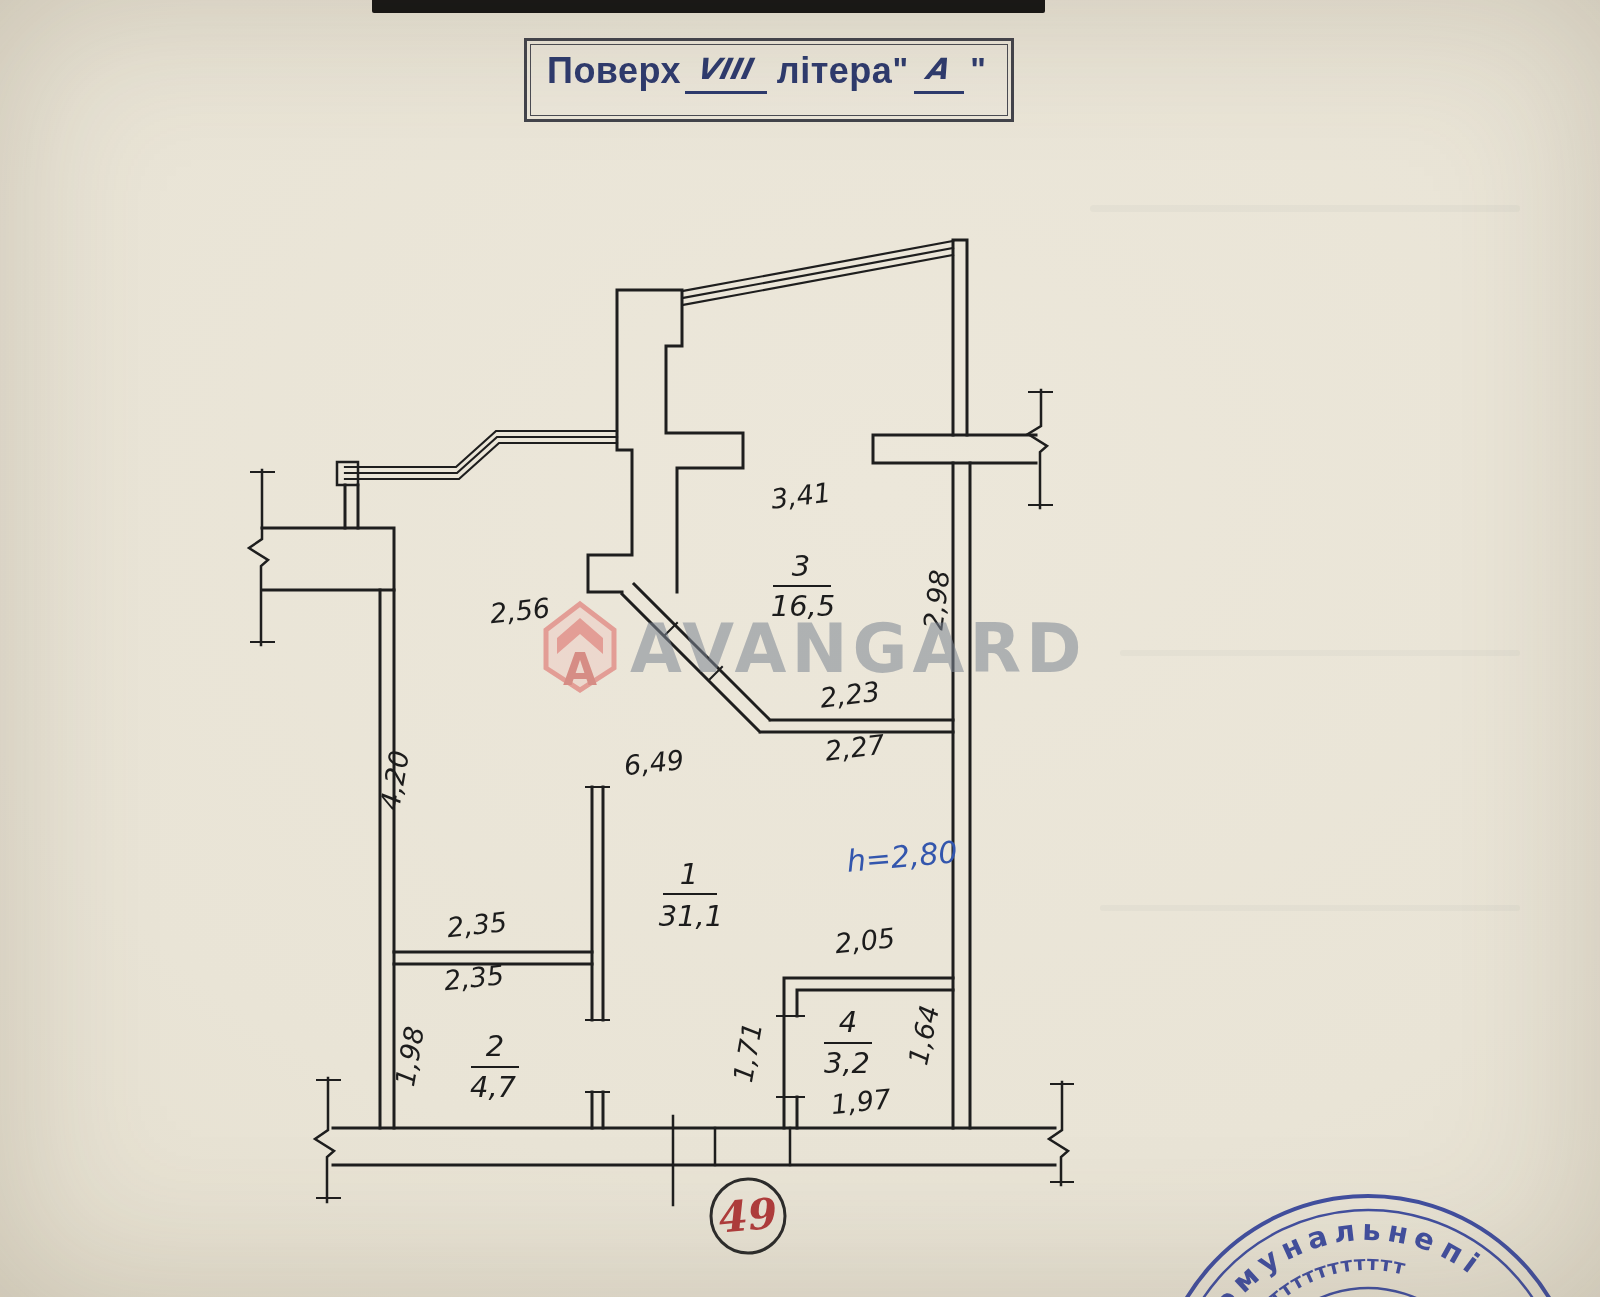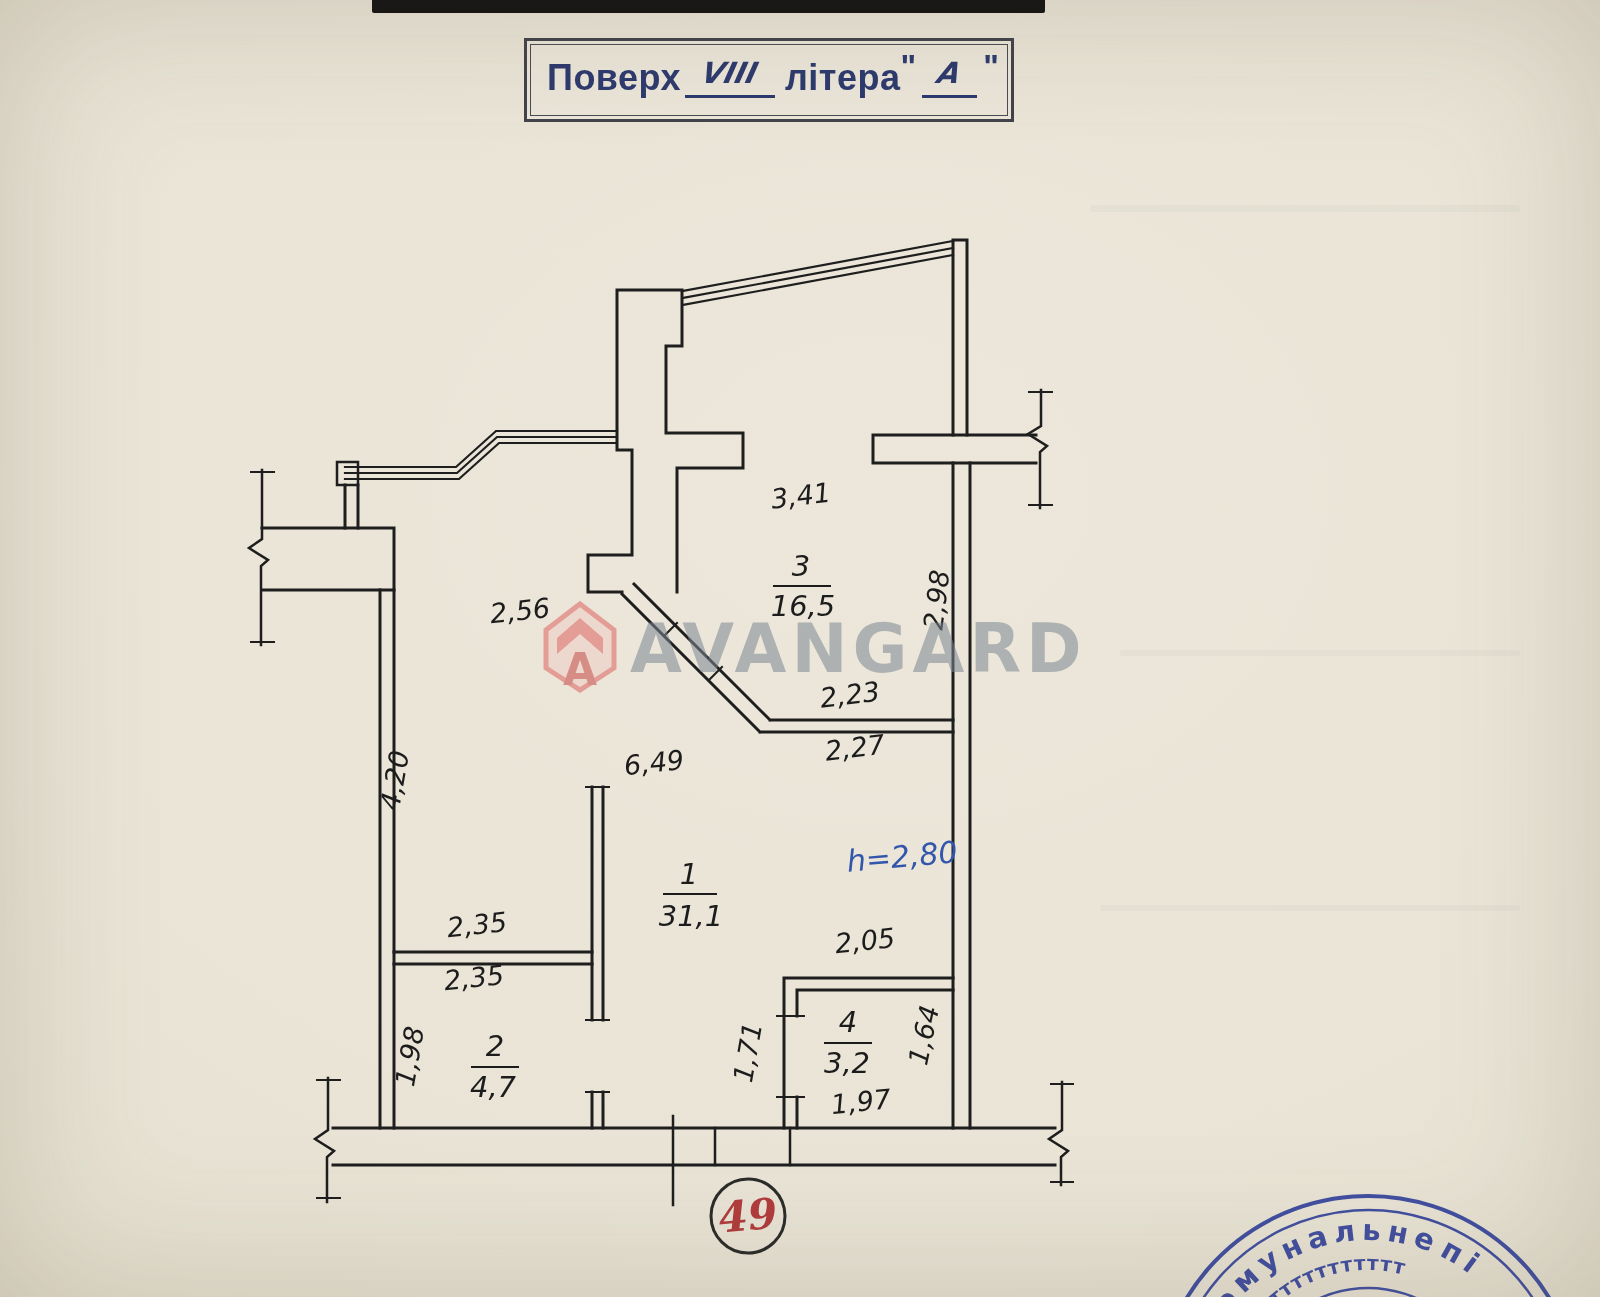--- a/index.html
+++ b/index.html
@@ -11,21 +11,21 @@
   }
   .photo::after{
     content:"";position:absolute;inset:0;pointer-events:none;
     box-shadow:inset 0 0 160px rgba(96,84,58,.22);
   }
   .topbar{position:absolute;left:372px;top:0;width:673px;height:13px;background:#121212;border-radius:0 0 2px 2px;}
   .smudge{position:absolute;background:#6b7076;opacity:.05;border-radius:4px;}
 
   
   .hdr{position:absolute;left:524px;top:38px;width:484px;height:78px;border:3px solid #42434b;background:rgba(255,255,255,.06);}
-  .hdr-inner{position:absolute;inset:3px;border:1px solid #4a4b53;display:flex;align-items:center;padding:8px 8px 13px 16px;}
+  .hdr-inner{position:absolute;inset:3px;border:1px solid #4a4b53;display:flex;align-items:flex-start;padding:8px 21px 13px 16px;}
   .hdr-text{font:600 36px "Liberation Sans",sans-serif;color:#2d3a6e;letter-spacing:.5px;line-height:1;}
   .blank{position:relative;border-bottom:3px solid #2d3a6e;height:38px;}
   .w1{width:104px;margin:0 10px 0 4px;}
   .w2{width:64px;margin:0 6px;}
   .hand{position:absolute;left:0;right:0;bottom:5px;text-align:center;
         font:italic 600 29px "DejaVu Sans",sans-serif;color:#2d3a6e;transform:skewX(-14deg);}
   .q{font:600 33px "Liberation Sans",sans-serif;color:#2d3a6e;margin-bottom:22px;line-height:1;}
   .plan-svg{position:absolute;left:0;top:0;}
 </style>
 </head>

